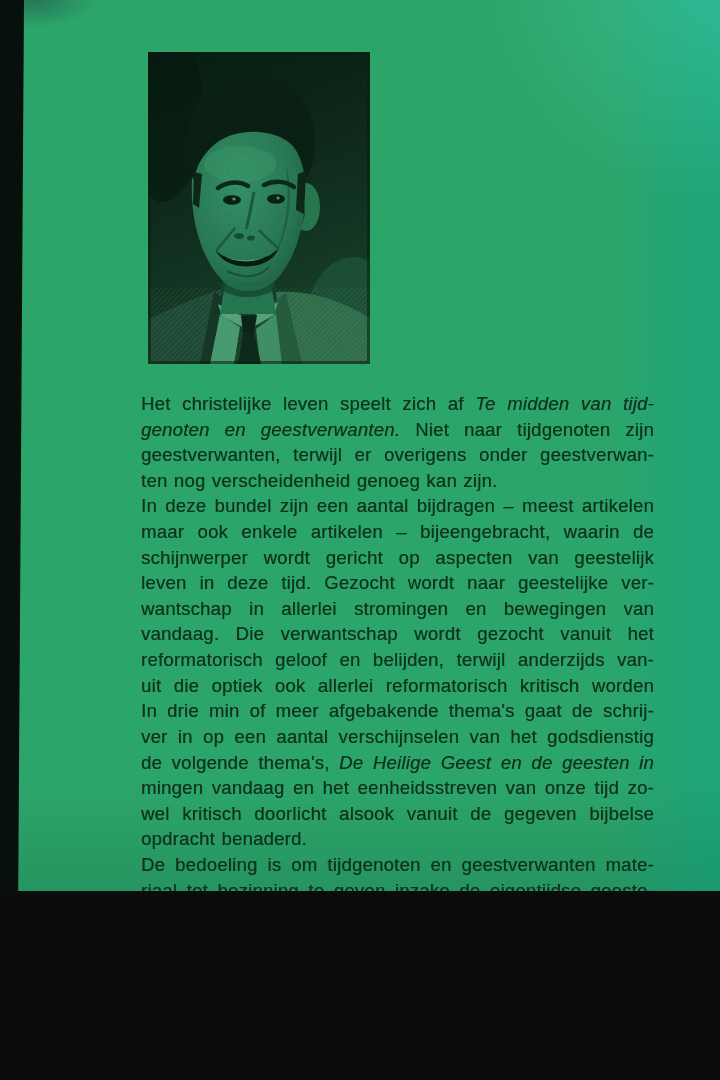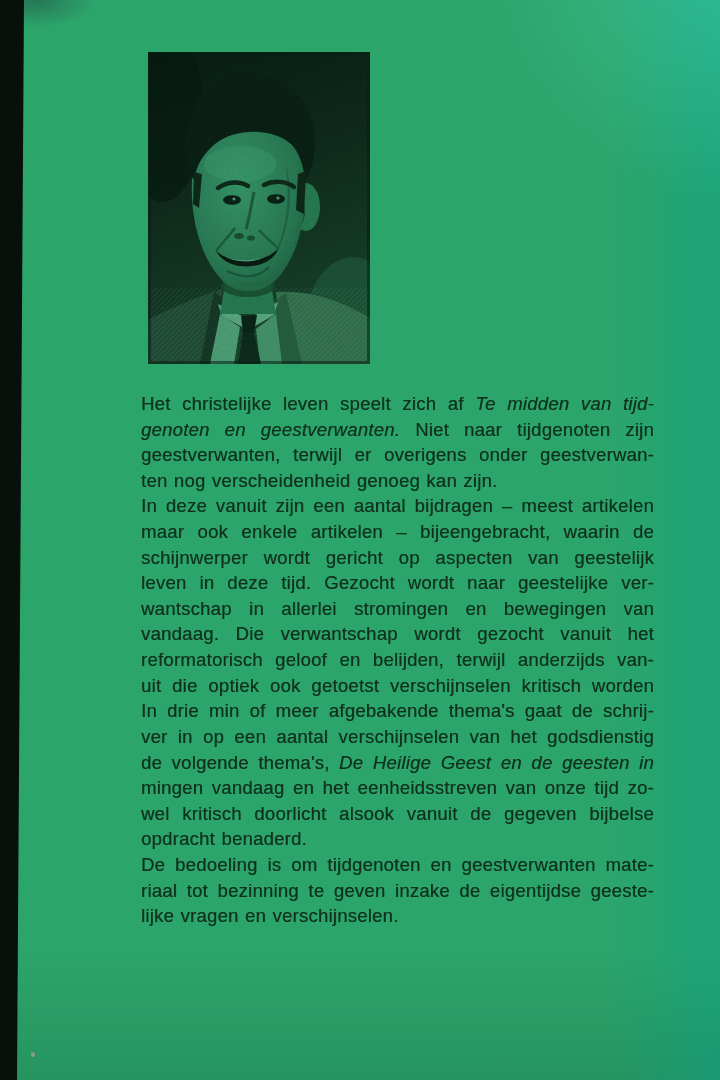--- a/index.html
+++ b/index.html
@@ -1,17 +1,17 @@
 <!DOCTYPE html>
 <html style="--cover_green: #2ca56a; --teal_edge: #14a18b; --text_dark: #10301e; --black_edge: #07100b; --photo_dark: #0e2c1e;"><head>
 <meta charset="utf-8">
 <style>
   html,body{margin:0;padding:0;background:#0a0d0b;}
   .scene{
-    position:relative;width:720px;height:1080px;overflow:hidden;
+    position:relative;width:720px;height:891px;overflow:hidden;
     background:var(--cover_green,#2ca56a);
     font-family:"Liberation Sans","DejaVu Sans",sans-serif;
   }
   .cover-tints{
     position:absolute;inset:0;pointer-events:none;
     background:
       radial-gradient(90px 40px at 34px 0px, rgba(25,18,48,.32), transparent 70%),
       radial-gradient(430px 400px at 104% -4%, rgba(80,230,210,.36), transparent 62%),
       linear-gradient(to right, rgba(0,0,0,0) 84%, rgba(0,160,150,.30) 98%),
       linear-gradient(to bottom, rgba(0,0,0,0) 88%, rgba(0,45,28,.14) 100%),
@@ -132,28 +132,28 @@
       <rect x="0" y="0" width="222" height="312" filter="url(#grain)" opacity="0.16" style="mix-blend-mode:multiply"></rect>
       <rect x="1.5" y="1.5" width="219" height="309" fill="none" stroke="#0b2015" stroke-opacity="0.55" stroke-width="3"></rect>
     </svg>
   </div>
 
   <div class="blurb">
     <div class="line"><span class="seg">Het christelijke leven speelt zich af </span><span class="seg it">Te midden van tijd-</span></div>
     <div class="line"><span class="seg it">genoten en geestverwanten.</span><span class="seg"> Niet naar tijdgenoten zijn</span></div>
     <div class="line"><span class="seg">geestverwanten, terwijl er overigens onder geestverwan-</span></div>
     <div class="line end"><span class="seg">ten nog verscheidenheid genoeg kan zijn.</span></div>
-    <div class="line"><span class="seg">In deze vanuit zijn een aantal bijdragen – meest artikelen</span></div>
+    <div class="line"><span class="seg">In deze bundel zijn een aantal bijdragen – meest artikelen</span></div>
     <div class="line"><span class="seg">maar ook enkele artikelen – bijeengebracht, waarin de</span></div>
     <div class="line"><span class="seg">schijnwerper wordt gericht op aspecten van geestelijk</span></div>
     <div class="line"><span class="seg">leven in deze tijd. Gezocht wordt naar geestelijke ver-</span></div>
     <div class="line"><span class="seg">wantschap in allerlei stromingen en bewegingen van</span></div>
     <div class="line"><span class="seg">vandaag. Die verwantschap wordt gezocht vanuit het</span></div>
     <div class="line"><span class="seg">reformatorisch geloof en belijden, terwijl anderzijds van-</span></div>
-    <div class="line"><span class="seg">uit die optiek ook getoetst verschijnselen kritisch worden</span></div>
+    <div class="line"><span class="seg">uit die optiek ook allerlei reformatorisch kritisch worden</span></div>
     <div class="line"><span class="seg">In drie min of meer afgebakende thema's gaat de schrij-</span></div>
     <div class="line"><span class="seg">ver in op een aantal verschijnselen van het godsdienstig</span></div>
     <div class="line"><span class="seg">de volgende thema's, </span><span class="seg it">De Heilige Geest en de geesten in</span></div>
     <div class="line"><span class="seg">mingen vandaag en het eenheidsstreven van onze tijd zo-</span></div>
     <div class="line"><span class="seg">wel kritisch doorlicht alsook vanuit de gegeven bijbelse</span></div>
     <div class="line end"><span class="seg">opdracht benaderd.</span></div>
     <div class="line"><span class="seg">De bedoeling is om tijdgenoten en geestverwanten mate-</span></div>
     <div class="line"><span class="seg">riaal tot bezinning te geven inzake de eigentijdse geeste-</span></div>
     <div class="line end"><span class="seg">lijke vragen en verschijnselen.</span></div>
   </div>

